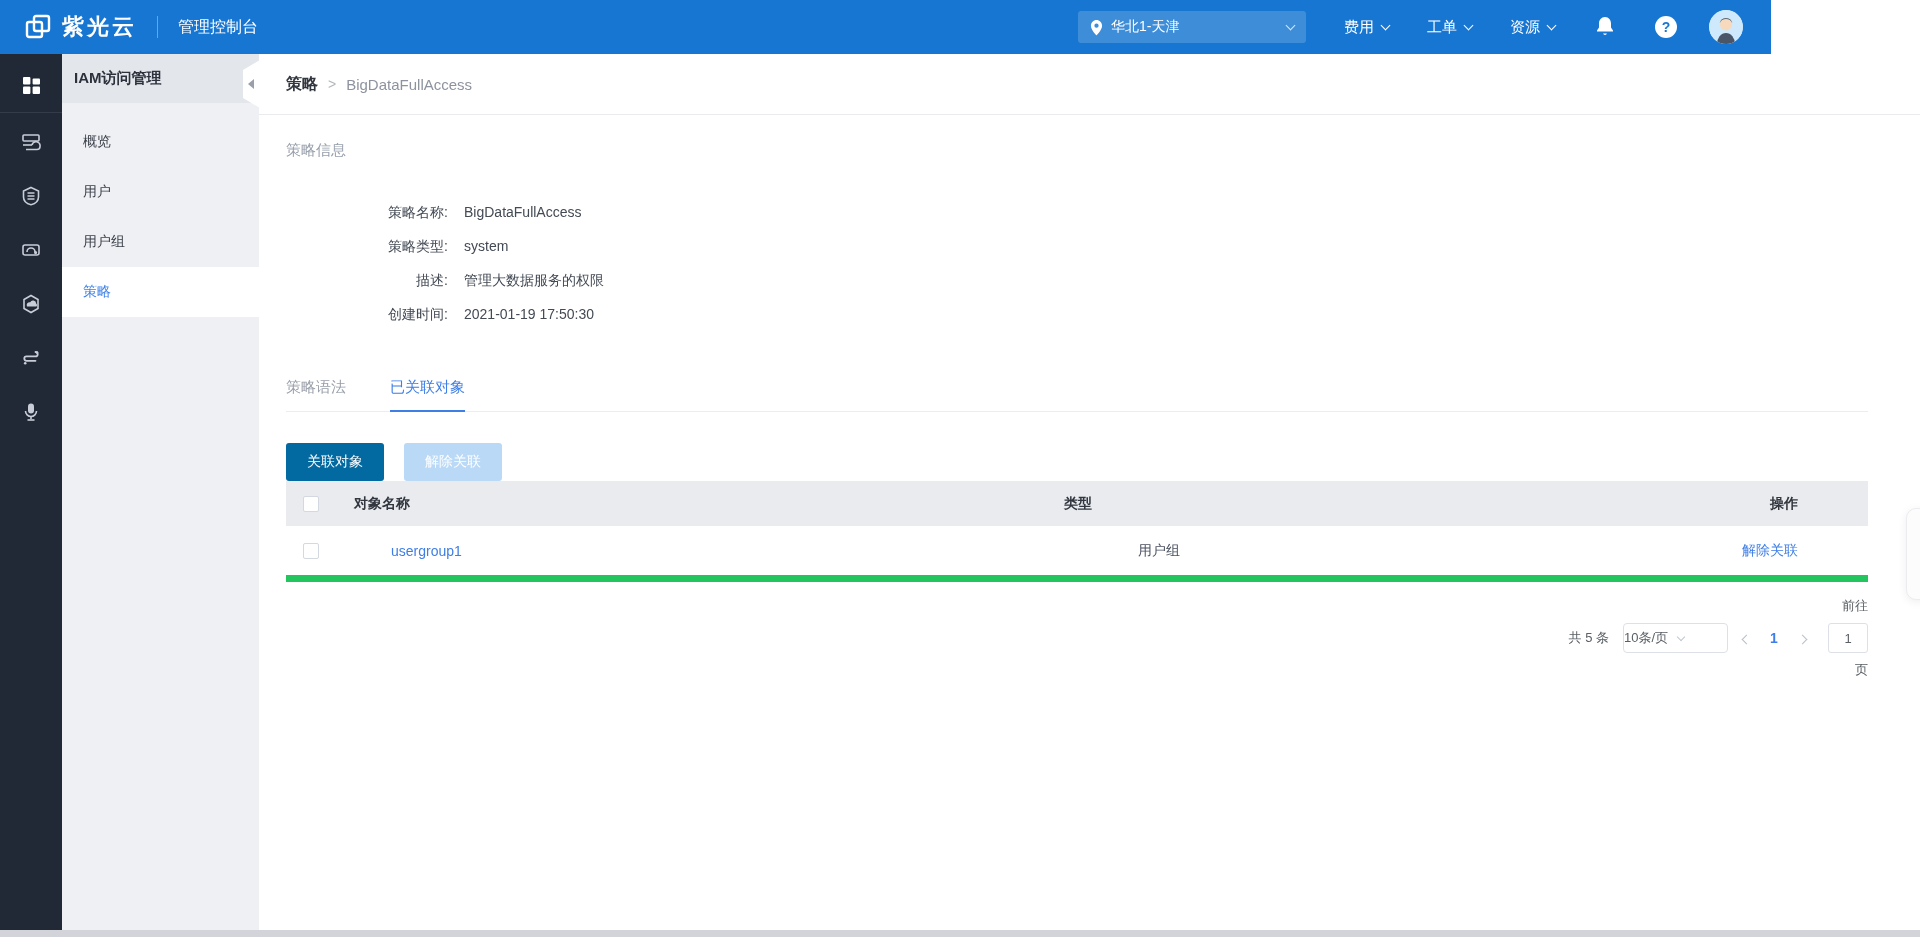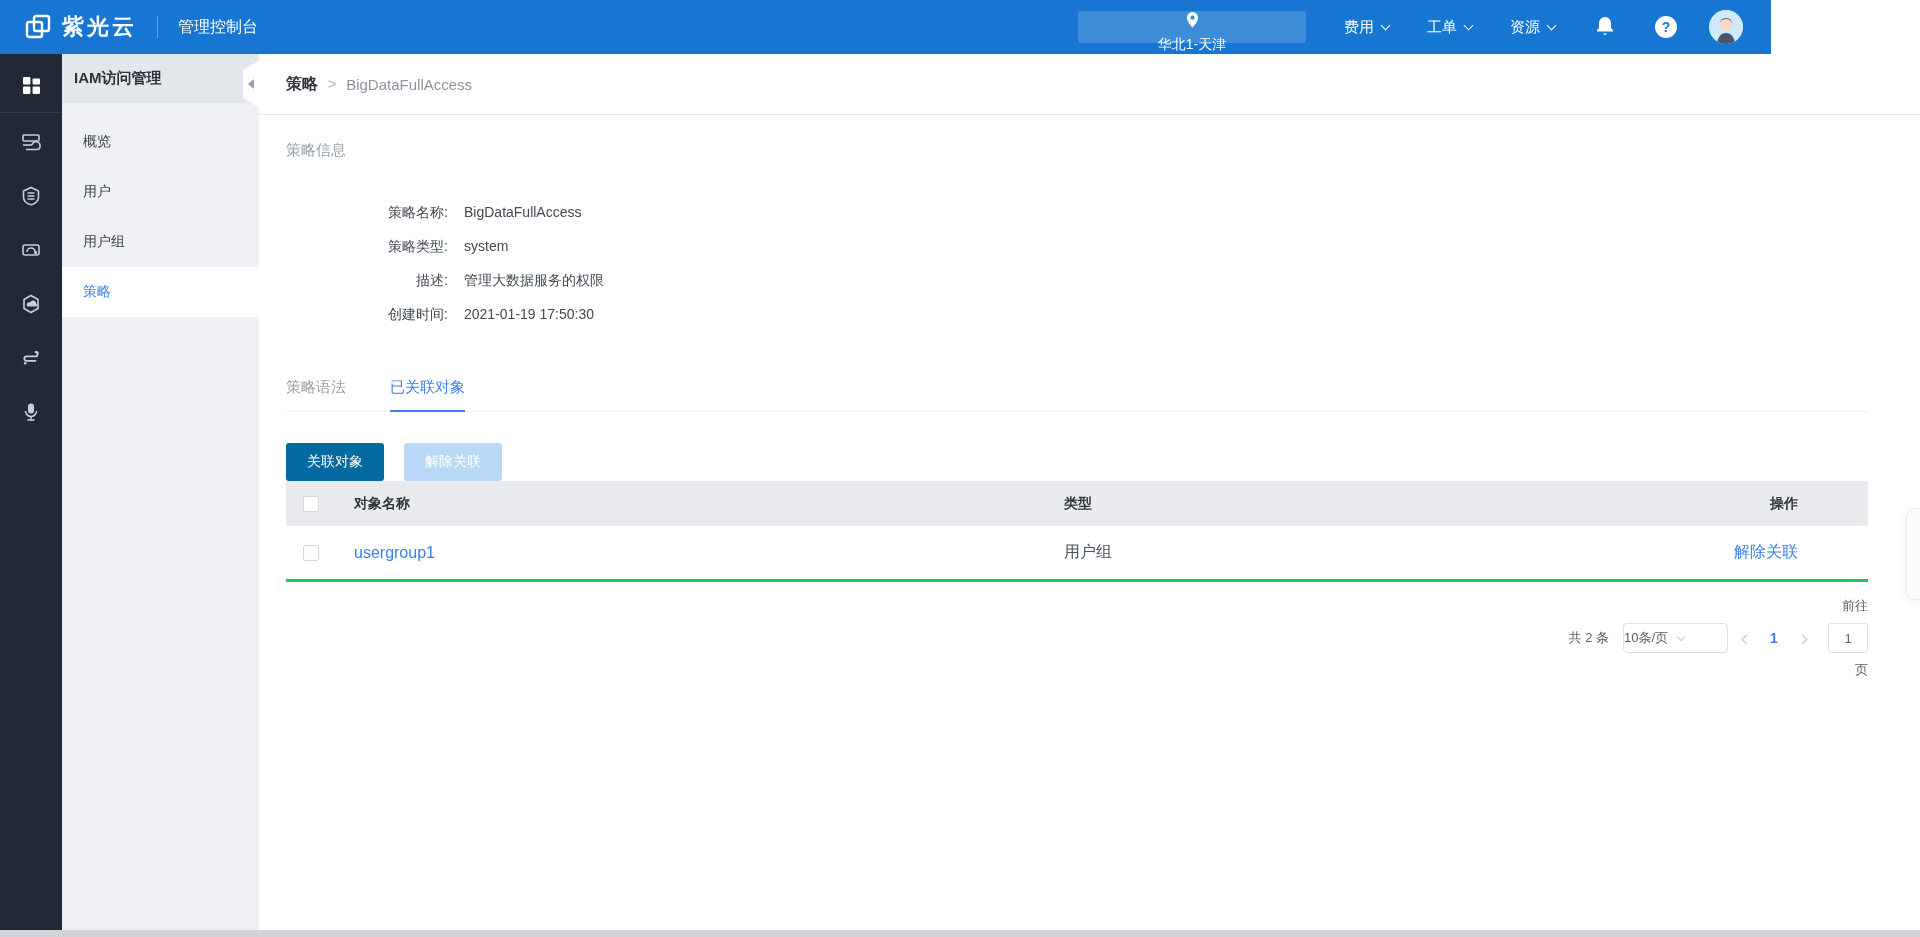--- a/index.html
+++ b/index.html
@@ -5,21 +5,21 @@
   * { box-sizing: border-box; margin: 0; padding: 0; }
   html,body { width:1920px; height:937px; overflow:hidden; font-family:"Liberation Sans","DejaVu Sans",sans-serif; background:#fff; position:relative; }
 
   
   .topbar { position:absolute; top:0; left:0; width:1771px; height:54px; background:#1776d2; display:flex; align-items:center; color:#fff; z-index:30; }
   .logo { display:flex; align-items:center; gap:10px; margin-left:24px; cursor:pointer; }
   .logo-text { font-size:22px; font-weight:bold; letter-spacing:3px; }
   .topbar-divider { width:1px; height:22px; background:rgba(255,255,255,.35); margin:0 20px; }
   .console-label { font-size:16px; cursor:pointer; }
   .topbar-right { margin-left:auto; display:flex; align-items:center; padding-right:28px; }
-  .region { width:228px; height:32px; background:rgba(255,255,255,.17); border-radius:3px; display:flex; align-items:center; padding:0 12px; font-size:14px; gap:8px; cursor:pointer;flex-direction:column; }
+  .region { width:228px; height:32px; background:rgba(255,255,255,.17); border-radius:3px; display:flex; align-items:center; padding:0 12px; font-size:14px; gap:8px; cursor:pointer; }
   .region .chev { margin-left:auto; opacity:.8; }
   .chev { display:inline-block; width:7px; height:7px; border-right:1.6px solid currentColor; border-bottom:1.6px solid currentColor; transform:rotate(45deg); margin-top:-3px; }
   .top-menu { display:flex; align-items:center; gap:8px; font-size:15px; margin-left:38px; cursor:pointer; }
   .icon-btn { margin-left:40px; cursor:pointer; display:flex; align-items:center; }
   .help-circle { width:22px; height:22px; border-radius:50%; background:#fff; color:#1776d2; font-weight:bold; font-size:14px; display:flex; align-items:center; justify-content:center; }
   .avatar { margin-left:32px; width:34px; height:34px; border-radius:50%; background:#cde9fb; overflow:hidden; cursor:pointer; flex:none; }
 
   
   .rail { position:absolute; top:54px; left:0; width:62px; height:883px; background:#212836; z-index:20; display:flex; flex-direction:column; align-items:center; padding-top:10px; }
   .rail-item { width:62px; height:42px; display:flex; align-items:center; justify-content:center; cursor:pointer; }
@@ -54,21 +54,21 @@
   .tab { font-size:15px; color:#9aa0aa; padding-bottom:13px; margin-right:44px; cursor:pointer; position:relative; }
   .tab.active { color:#3e7ee6; border-bottom:2px solid #3e7ee6; margin-bottom:-1px; }
 
   .btn-row { margin-top:31px; display:flex; }
   .btn { height:38px; padding:0 21px; border:none; border-radius:3px; font-size:14px; color:#fff; font-family:inherit; cursor:pointer; }
   .btn.primary { background:#0369a1; }
   .btn.disabled { background:#bad9f7; margin-left:20px; cursor:not-allowed; }
 
   .table { width:100%; }
   .thead { height:45px; background:#e9ebef; display:flex; align-items:center; font-size:14px; font-weight:bold; color:#32363e; }
-  .trow { height:56px; display:flex; align-items:center; font-size:16px; color:#4a5160; border-bottom:3px solid #22c55e; background:#fff; }
+  .trow { height:56px; display:flex; align-items:center; font-size:14px; color:#4a5160; border-bottom:7px solid #22c55e; background:#fff;gap:37px; }
   .col.check { width:68px; padding-left:17px; flex:none; }
   .col.name { width:710px; flex:none; }
   .col.type { flex:1; }
   .col.action { width:175px; flex:none; text-align:right; padding-right:70px; }
   .checkbox { display:inline-block; width:16px; height:16px; background:#fff; border:1px solid #d4d8e0; border-radius:2px; cursor:pointer; vertical-align:middle; }
   a.tlink { color:#3e7ee6; text-decoration:none; cursor:pointer; }
 
   .pagination { margin-top:15px; display:flex; justify-content:flex-end; align-items:center; font-size:13px; color:#5a6066; }
   .pg-total { margin-right:14px; }
   .pg-select { width:105px; height:30px; border:1px solid #dde0e6; border-radius:4px; display:flex; align-items:center; gap:10px; color:#5a6066; cursor:pointer; background:#fff; }
@@ -282,21 +282,21 @@
           <a class="tlink">usergroup1</a>
         </div>
         <div class="col type">用户组</div>
         <div class="col action">
           <a class="tlink">解除关联</a>
         </div>
       </div>
     </div>
 
     <div class="pagination">
-      <span class="pg-total">共 2 条</span>
+      <span class="pg-total">共 5 条</span>
       <div class="pg-select">
         <span>10条/页</span>
         <i class="chev"></i>
       </div>
       <div class="pg-group">
         <span class="pg-arrow"><i class="chev left"></i></span>
         <span class="pg-page">1</span>
         <span class="pg-arrow"><i class="chev right"></i></span>
       </div>
       <div class="pg-goto">

